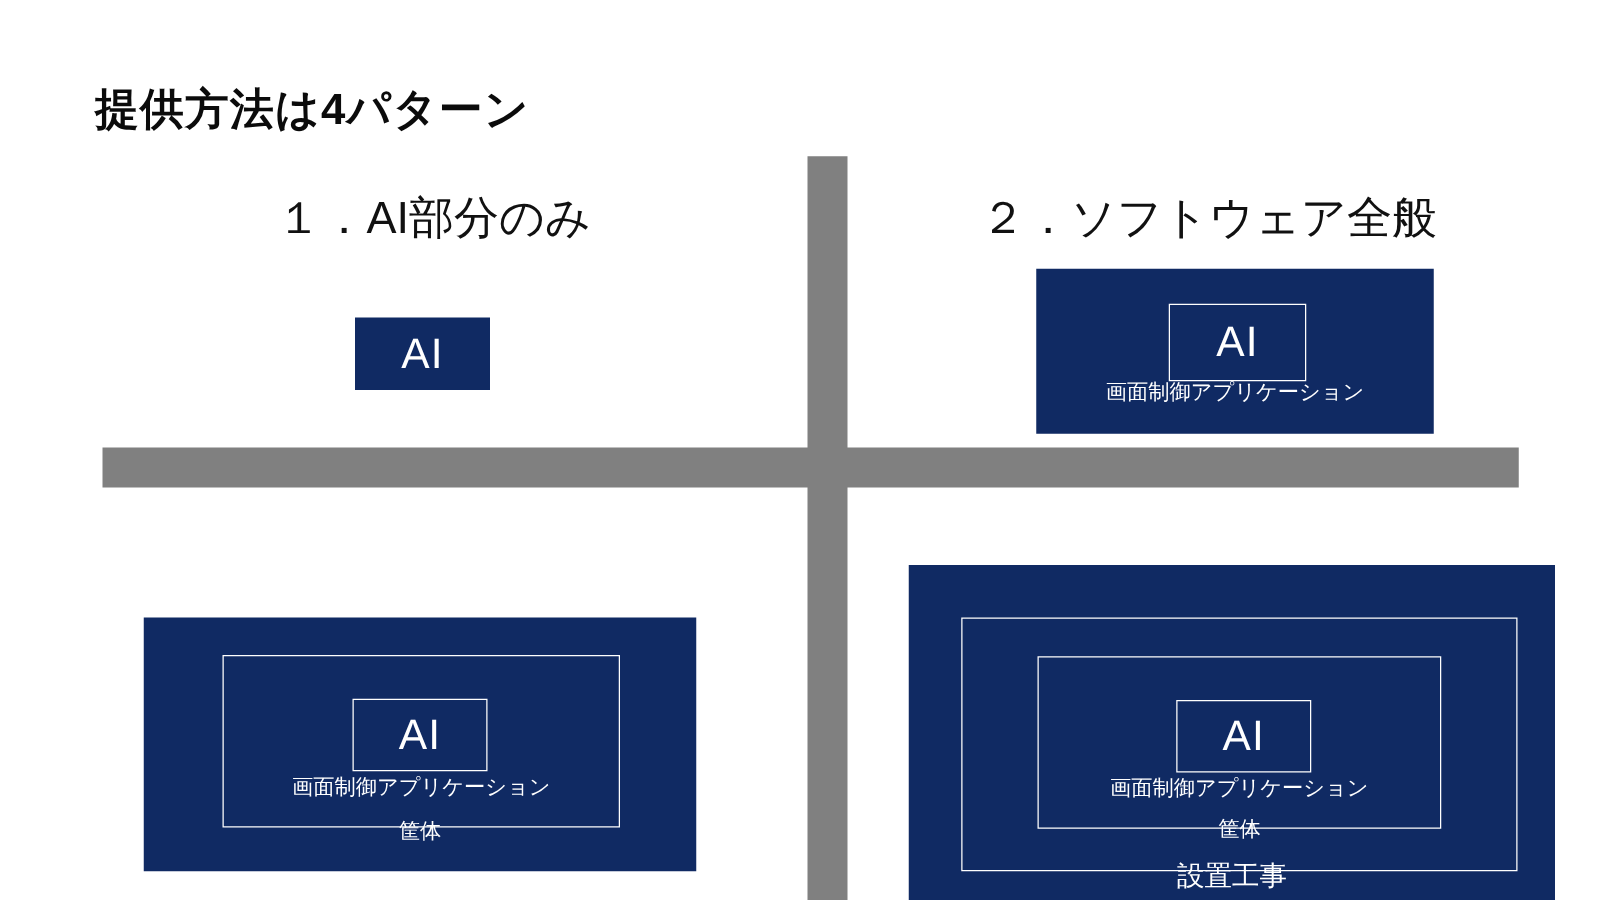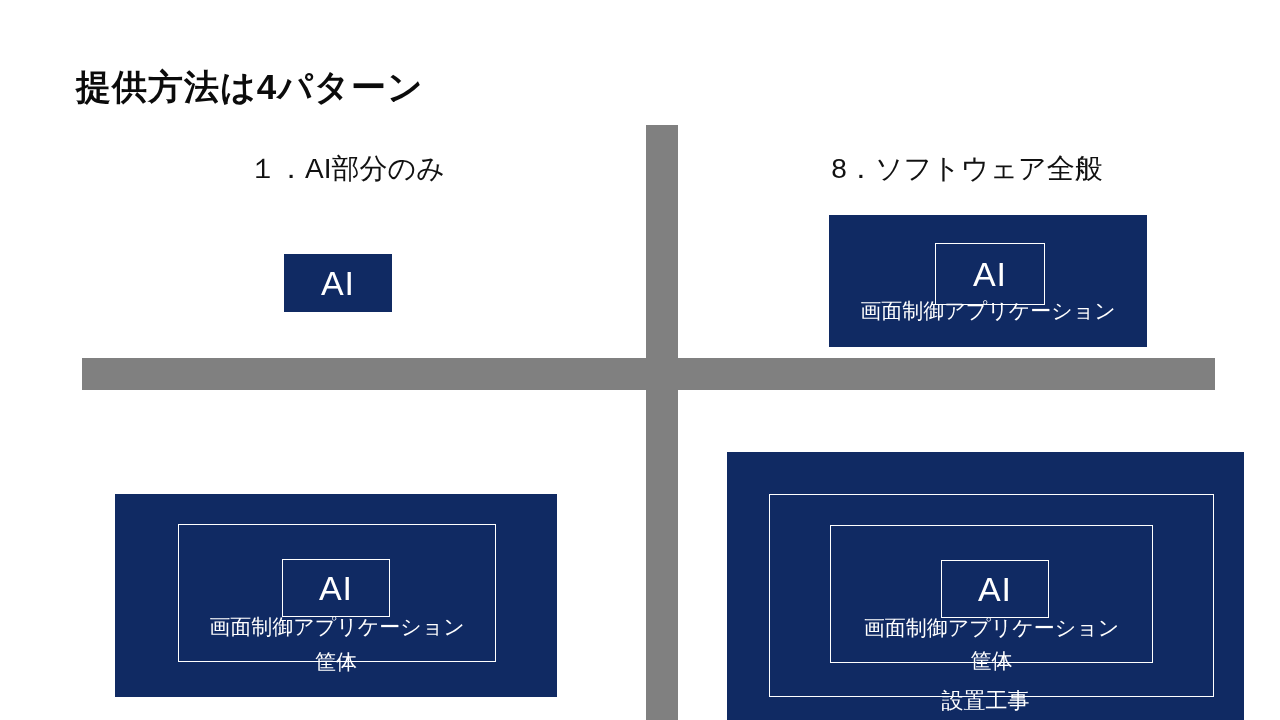--- a/index.html
+++ b/index.html
@@ -20,41 +20,41 @@
   .vline {
     position: absolute; left: 614px; top: 93px;
     width: 3px; height: 619px; background: var(--divider, #808080);
   }
   .hline {
     position: absolute; left: 50px; top: 326px;
     width: 1133px; height: 3px; background: var(--divider, #808080);
   }
   .qheading {
     position: absolute; text-align: center;
-    font-size: 28px; font-weight: 500; color: var(--heading_text, #111111);
+    font-size: 36px; font-weight: 500; color: var(--heading_text, #111111);
     white-space: nowrap; line-height: 1.2;
   }
   .qh1 { left: 65px;  top: 104px; width: 500px; }
   .qh2 { left: 665px; top: 104px; width: 540px; }
   .qh3 { left: 55px;  top: 358px; width: 500px; }
   .qh4 { left: 630px; top: 356px; width: 640px; }
   .navy {
     position: absolute; background: var(--navy, #102a63);
   }
   .outline {
     position: absolute; border: 1.5px solid var(--box_outline, #ffffff);
   }
   .ai-text {
     position: absolute; inset: 0;
     display: flex; align-items: center; justify-content: center;
     color: var(--box_text, #ffffff); font-size: 34px; letter-spacing: 1px;
   }
   .box-label {
     position: absolute; left: 0; right: 0; text-align: center;
-    color: var(--box_text, #ffffff); font-size: 21px; white-space: nowrap;
+    color: var(--box_text, #ffffff); font-size: 17px; white-space: nowrap;
   }
   
   .q1-ai { left: 252px; top: 222px; width: 108px; height: 58px; }
   
   .q2-navy { left: 797px; top: 183px; width: 318px; height: 132px; }
   .q2-ai   { left: 106px; top: 28px;  width: 110px; height: 62px; }
   .q2-app  { bottom: 6px; }
   
   .q3-navy { left: 83px;  top: 462px; width: 442px; height: 203px; }
   .q3-app-box { left: 63px; top: 30px; width: 318px; height: 138px; }
@@ -78,21 +78,21 @@
   <div class="slide-title">提供方法は4パターン</div>
 
   <div class="vline"></div>
   <div class="hline"></div>
 
   <div class="qheading qh1">１．AI部分のみ</div>
   <div class="navy q1-ai">
     <span class="ai-text">AI</span>
   </div>
 
-  <div class="qheading qh2">8．ソフトウェア全般</div>
+  <div class="qheading qh2">２．ソフトウェア全般</div>
   <div class="navy q2-navy">
     <div class="outline q2-ai">
       <span class="ai-text">AI</span>
     </div>
     <div class="box-label q2-app">画面制御アプリケーション</div>
   </div>
 
   <div class="navy q3-navy">
     <div class="outline q3-app-box">
       <div class="outline q3-ai">

